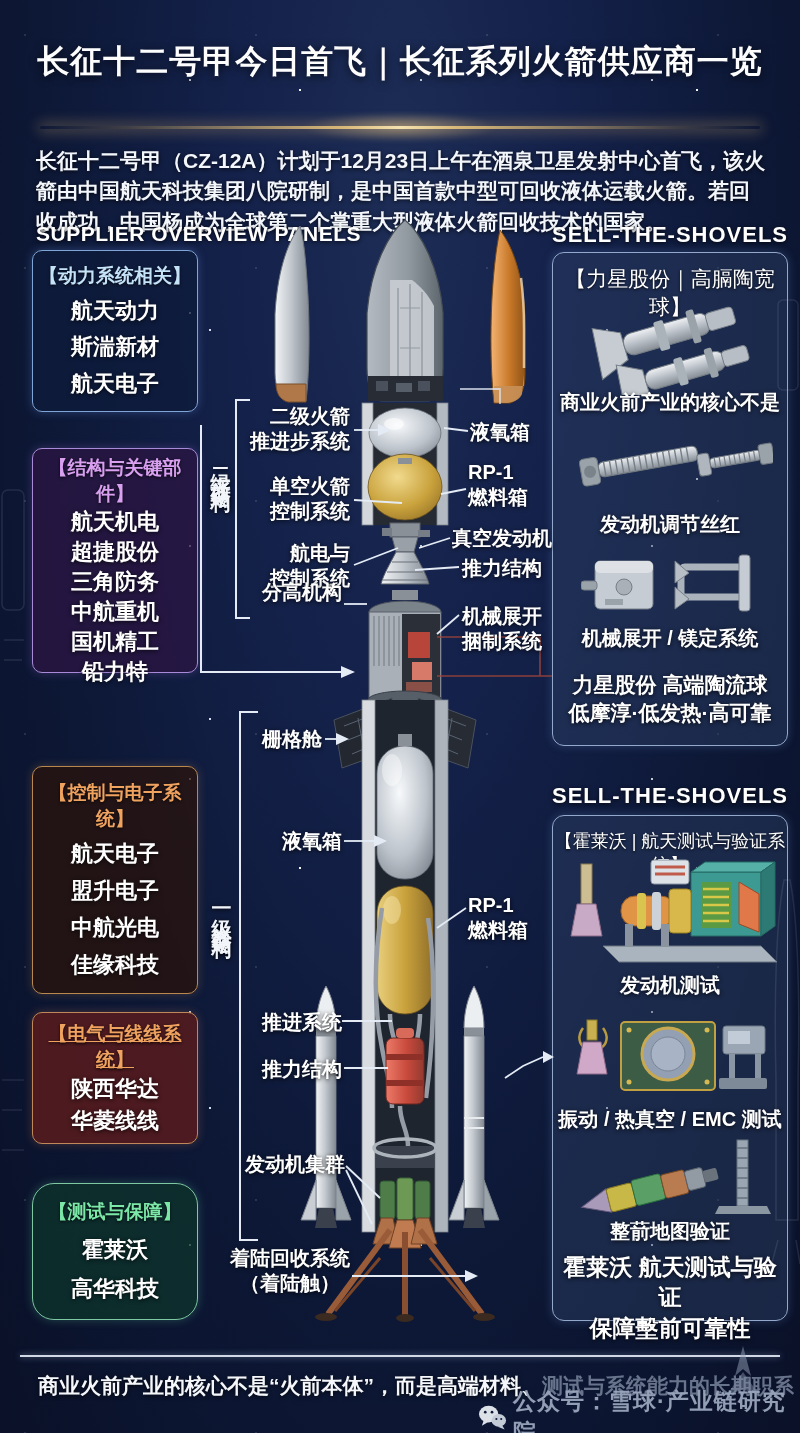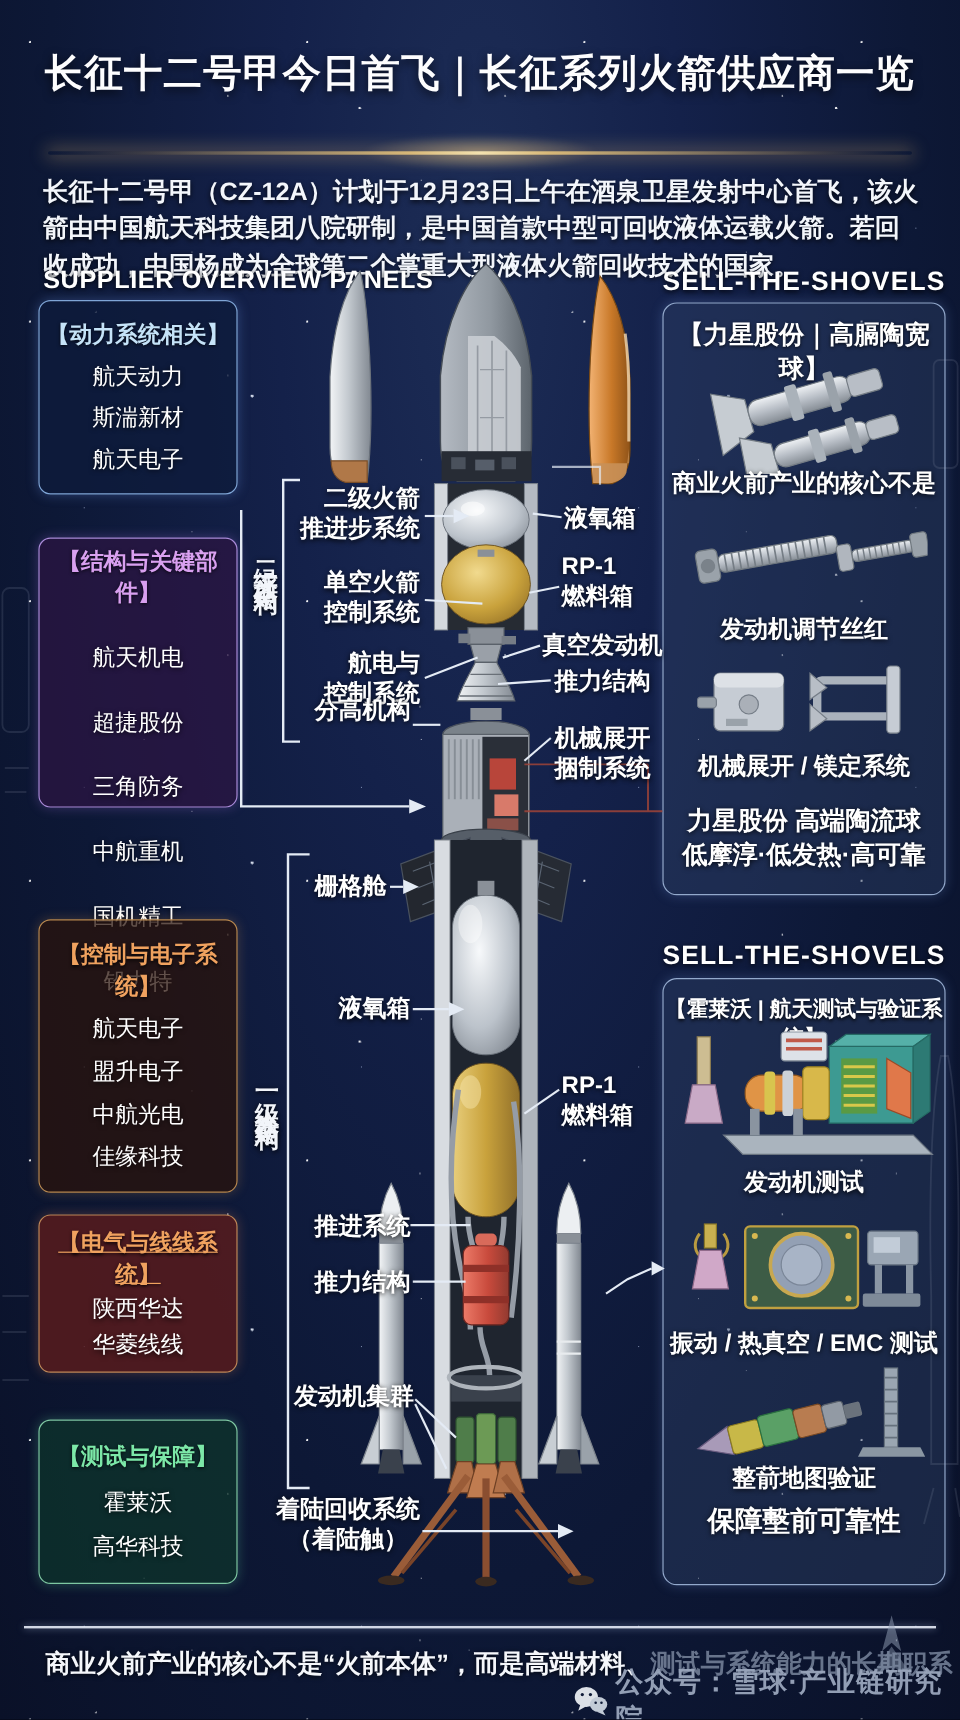--- a/index.html
+++ b/index.html
@@ -29,36 +29,36 @@
   .gold-glow{left:300px;top:112px;width:200px;height:30px;border-radius:50%;
     background:radial-gradient(ellipse, rgba(240,205,140,.5), transparent 70%);filter:blur(2px);}
   .intro{left:36px;width:730px;top:146px;color:#f3f6fb;font-size:21px;font-weight:700;line-height:1.45;
     text-shadow:0 1px 4px rgba(0,0,0,.8);}
   .sec-head{color:#ffffff;font-weight:800;text-shadow:0 1px 4px rgba(0,0,0,.8);}
   .left-head{left:36px;top:222px;font-size:21px;letter-spacing:.5px;}
   .right-head{left:552px;width:236px;text-align:right;font-size:22px;letter-spacing:1px;}
   .panel{position:absolute;left:32px;width:166px;border-radius:10px;border:1.5px solid;
     display:flex;flex-direction:column;justify-content:space-evenly;align-items:center;padding:6px 4px;}
   .panel .phead{font-weight:800;font-size:19px;text-align:center;text-shadow:0 1px 3px rgba(0,0,0,.8);}
-  .panel .pitem{color:#fff;font-weight:400;font-size:19px;text-align:center;text-shadow:0 1px 4px rgba(0,0,0,.8);}
+  .panel .pitem{color:#fff;font-weight:700;font-size:22px;text-align:center;text-shadow:0 1px 4px rgba(0,0,0,.8);}
   .p1{top:250px;height:162px;border-color:#7fa5d6;background:rgba(13,27,60,.74);box-shadow:0 0 10px rgba(100,140,220,.35);}
   .p1 .phead{color:#c5e3f8;}
-  .p2{top:448px;height:225px;border-color:#a98ad8;background:rgba(44,21,66,.72);box-shadow:0 0 10px rgba(160,110,220,.3);gap:28px;}
+  .p2{top:448px;height:225px;border-color:#a98ad8;background:rgba(44,21,66,.72);box-shadow:0 0 10px rgba(160,110,220,.3);}
   .p2 .phead{color:#d9a0f0;}
   .p3{top:766px;height:228px;border-color:#b8884f;background:rgba(42,19,11,.74);box-shadow:0 0 10px rgba(200,140,70,.28);}
   .p3 .phead{color:#f0a25f;}
   .p4{top:1012px;height:132px;border-color:#c08858;background:rgba(92,27,27,.8);box-shadow:0 0 10px rgba(210,120,80,.3);}
   .p4 .phead{color:#f0a25f;text-decoration:underline;}
-  .p5{top:1183px;height:137px;border-color:#7ec8a2;background:rgba(14,53,43,.74);box-shadow:0 0 10px rgba(90,200,150,.3);}
+  .p5{top:1183px;height:137px;border-color:#7ec8a2;background:rgba(14,53,43,.74);box-shadow:0 0 10px rgba(90,200,150,.3);border-radius:22px;}
   .p5 .phead{color:#7ce8a8;}
   .rpanel{position:absolute;left:552px;width:236px;border-radius:12px;border:1.5px solid #93a9cc;
     background:rgba(47,66,104,.42);box-shadow:0 0 10px rgba(120,160,230,.25);}
   .rpA{top:252px;height:494px;}
   .rpB{top:815px;height:506px;}
-  .rp-head{position:absolute;left:0;right:0;text-align:center;color:#fff;font-weight:700;text-shadow:0 1px 3px rgba(0,0,0,.85);}
+  .rp-head{position:absolute;left:0;right:0;text-align:center;color:#fff;font-weight:400;text-shadow:0 1px 3px rgba(0,0,0,.85);}
   .rp-label{position:absolute;left:0;right:0;text-align:center;color:#fff;font-weight:700;font-size:20px;
     text-shadow:0 1px 4px rgba(0,0,0,.85);}
   .rp-foot{position:absolute;left:0;right:0;text-align:center;color:#fff;font-weight:800;font-size:21px;
     line-height:1.32;text-shadow:0 1px 4px rgba(0,0,0,.85);}
   .fig{position:absolute;}
   .rlabel{position:absolute;color:#fff;font-weight:700;font-size:20px;line-height:1.25;white-space:pre-line;
     text-shadow:0 1px 4px rgba(0,0,0,.85);}
   .al-r{text-align:right;}
   .al-c{text-align:center;}
   .vtext{position:absolute;writing-mode:vertical-rl;color:#f2f5fa;font-weight:700;font-size:20px;
@@ -411,20 +411,21 @@
           <rect x="114" y="40" width="18" height="20" rx="3" fill="#929aa4" stroke="#5a626c"></rect>
           <rect x="132" y="44" width="14" height="12" rx="2" fill="#6a727c"></rect>
         </g>
         <rect x="166" y="4" width="11" height="66" fill="#9aa6b2" stroke="#66727e"></rect>
         <path d="M166,12h11M166,22h11M166,32h11M166,42h11M166,52h11M166,62h11" stroke="#66727e" stroke-width="1.5"></path>
         <polygon points="148,70 196,70 200,78 144,78" fill="#8a96a2"></polygon>
       </svg>
     </div>
     <div class="rp-label" style="top:402px">整葥地图验证</div>
     <div class="rp-foot" style="top:436px;font-size:23px">
+      <div>霍莱沃 航天测试与验证</div>
       <div>保障墼前可靠性</div>
     </div>
   </div>
 
   <svg class="abs" style="left:0;top:0;pointer-events:none" width="800" height="1433" viewBox="0 0 800 1433">
     <g stroke="#e4ebf5" stroke-width="2" fill="none">
       <path d="M250,400 H236 V618 H250"></path>
       <path d="M258,712 H240 V1240 H258"></path>
       <path d="M201,425 V672 H341"></path>
     </g>

